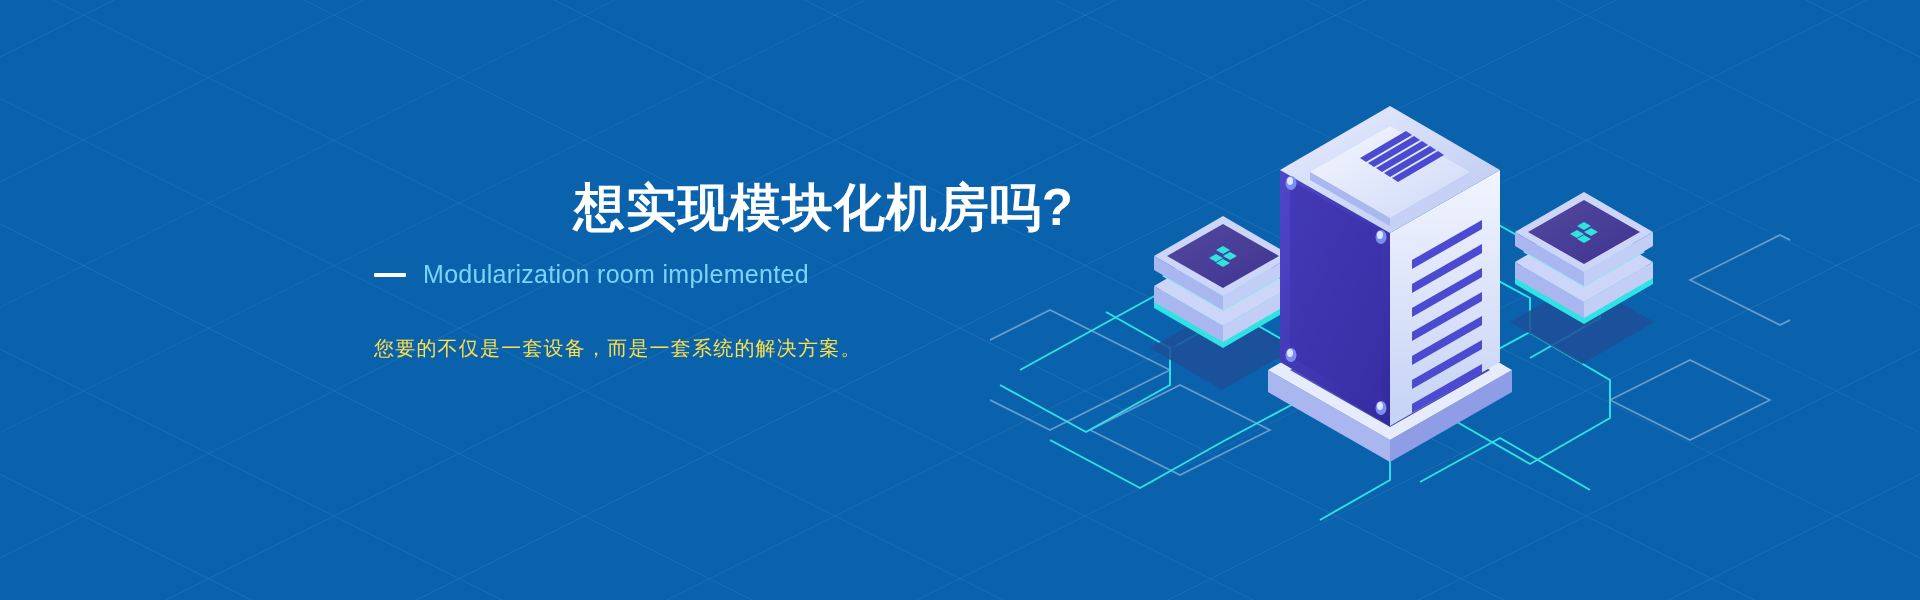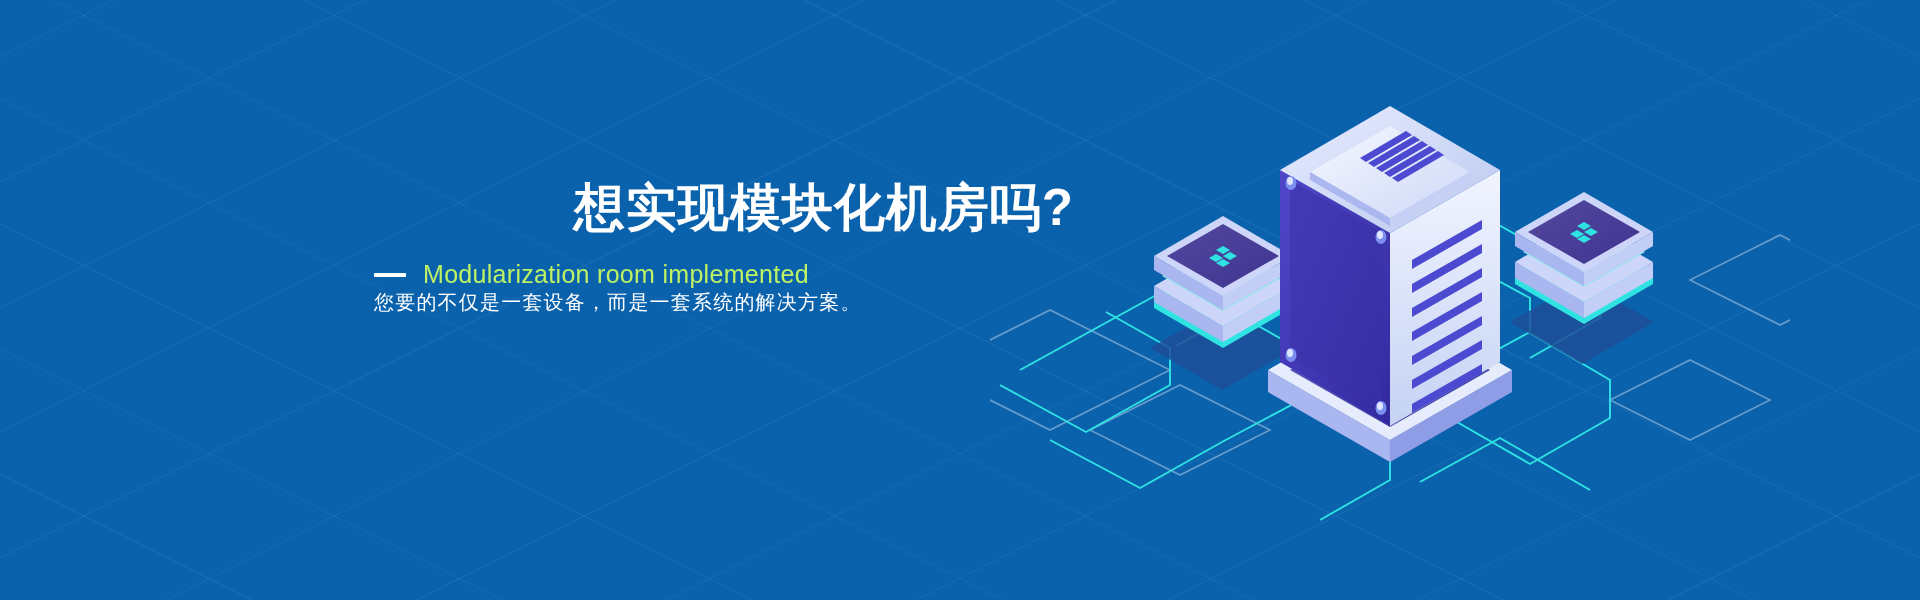--- a/index.html
+++ b/index.html
@@ -50,28 +50,29 @@
   }
   #subline-dash {
     width:32px; height:4px;
     background:#ffffff;
     margin-right:17px;
     flex:0 0 auto;
     border-radius:1px;
   }
   #subline {
     font-size:25px;
-    color:#bef264;
+    color:#7dd3fc;
     font-weight:400;
     letter-spacing:0.3px;
     white-space:nowrap;
   }
   #tagline {
+    margin-top:46px;
     font-size:20px;
-    color:#ffffff;
+    color:#fde047;
     letter-spacing:1.2px;
     white-space:nowrap;
   }
 
   
   #illustration {
     position:absolute;
     left:990px; top:70px;
     width:800px; height:460px;
   }

